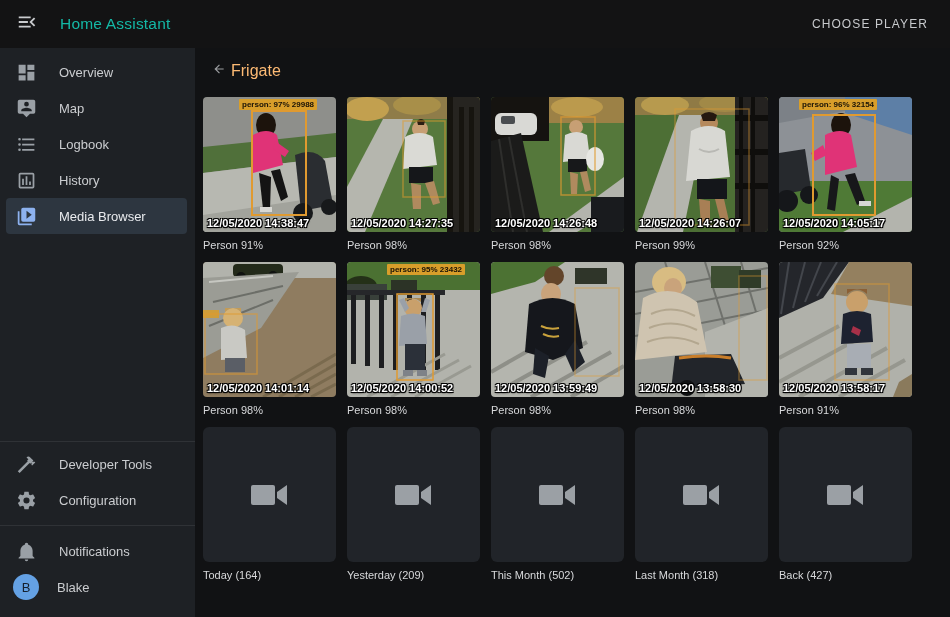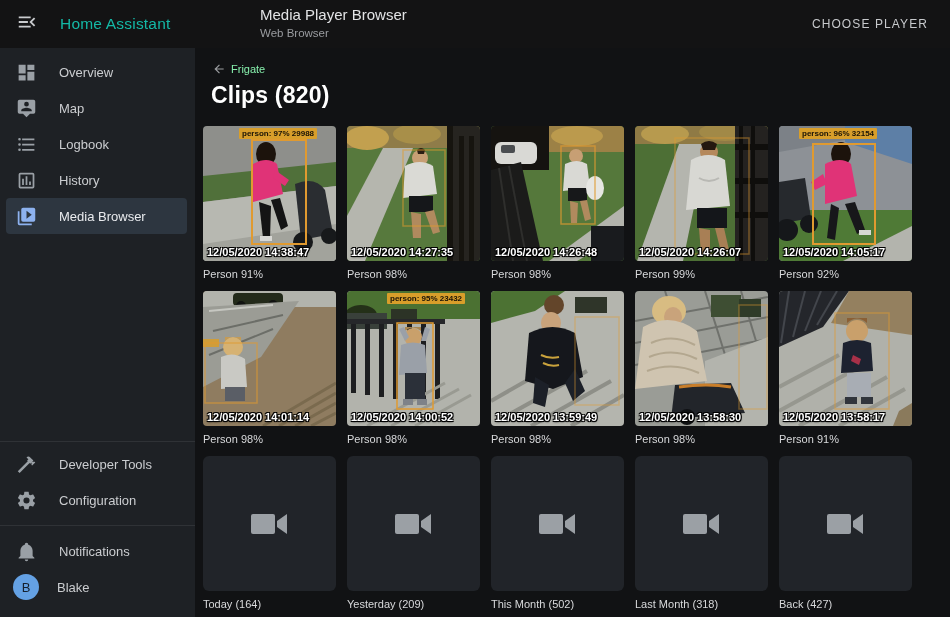--- a/index.html
+++ b/index.html
@@ -30,21 +30,21 @@
   .side-item.selected .lbl{color:#e9ebee;font-weight:500}
   .side-footer{margin-top:auto;padding-bottom:12px}
   .side-divider{height:1px;background:rgba(255,255,255,.08);margin:0 0 4px 0}
   .side-divider.mid{margin:7px 0}
   .avatar{width:26px;height:26px;border-radius:50%;background:#64a1e4;color:#15202e;
     font-size:13px;font-weight:500;display:flex;align-items:center;justify-content:center}
   .user-item .ic{width:26px;height:26px;margin-left:-1px}
   .user-item .lbl{margin-left:18px}
   
   .main{position:absolute;left:195px;top:48px;width:755px;height:569px;background:#111214;overflow:hidden}
-  .breadcrumb{display:flex;align-items:center;margin:14px 0 0 17px;color:#86efac;font-size:11px;cursor:pointer;width:max-content}
+  .breadcrumb{display:flex;align-items:flex-start;margin:14px 0 0 17px;color:#fdba74;font-size:16px;cursor:pointer;width:max-content}
   .breadcrumb svg{width:14px;height:14px;fill:#9b9da0;margin-right:5px}
   .page-heading{margin:6px 0 0 16px;font-size:23px;font-weight:bold;color:#fff;letter-spacing:.2px}
   .grid{margin:17px 0 0 8px;display:grid;grid-template-columns:repeat(5,133px);column-gap:11px;row-gap:7px}
   .card{width:133px;cursor:pointer}
   .thumb{position:relative;width:133px;height:135px;border-radius:4px;overflow:hidden;background:#1a1c1f}
   .thumb svg.scene{position:absolute;inset:0;display:block}
   .ts{position:absolute;left:4px;bottom:3px;font-size:11px;font-weight:bold;color:#fff;white-space:nowrap;
     text-shadow:-1px -1px 0 #000,1px -1px 0 #000,-1px 1px 0 #000,1px 1px 0 #000,0 1px 2px #000}
   .det{position:absolute;background:#d89e2a;color:#191307;font-size:8px;font-weight:bold;
     padding:1px 3px;white-space:nowrap;border-radius:1px}
@@ -58,24 +58,20 @@
 
 <header class="topbar">
   <div class="menu-btn">
     <span>
       <svg viewBox="0 0 24 24">
           <path d="M21,15.61L19.59,17L14.58,12L19.59,7L21,8.39L17.44,12L21,15.61M3,6H16V8H3V6M3,13V11H13V13H3M3,18V16H16V18H3Z"></path>
         </svg>
     </span>
   </div>
   <div class="app-title">Home Assistant</div>
-  <div class="page-title-block">
-    <div class="page-title">Media Player Browser</div>
-    <div class="page-subtitle">Web Browser</div>
-  </div>
   <div class="choose-player">CHOOSE PLAYER</div>
 </header>
 
 <nav class="sidebar">
   <div class="side-list" id="side-main">
       <div class="side-item">
       <span class="ic">
           <svg viewBox="0 0 24 24">
             <path d="M13,3V9H21V3M13,21H21V11H13M3,21H11V15H3M3,13H11V3H3V13Z"></path>
           </svg>
@@ -153,21 +149,20 @@
   </div>
 </nav>
 
 <main class="main">
   <div class="breadcrumb">
     <svg viewBox="0 0 24 24">
         <path d="M20,11V13H8L13.5,18.5L12.08,19.92L4.16,12L12.08,4.08L13.5,5.5L8,11H20Z"></path>
       </svg>
     <span>Frigate</span>
   </div>
-  <div class="page-heading">Clips (820)</div>
   <div class="grid" id="grid">
       <div class="card">
       <div class="thumb">
         <svg class="scene" width="133" height="135" viewBox="0 0 133 135">
             <rect width="133" height="135" fill="#8e8f8b"></rect>
             <polygon points="0,50 133,36 133,60 0,76" fill="#50703a"></polygon>
             <polygon points="0,76 133,60 133,135 0,135" fill="#b7b8b1"></polygon>
             <polygon points="0,118 133,98 133,135 0,135" fill="#a2a39c"></polygon>
             <path d="M92,58 q20,-8 30,6 l8,44 -32,6 z" fill="#2a2d31"></path>
             <circle cx="100" cy="116" r="10" fill="#17191b"></circle>

